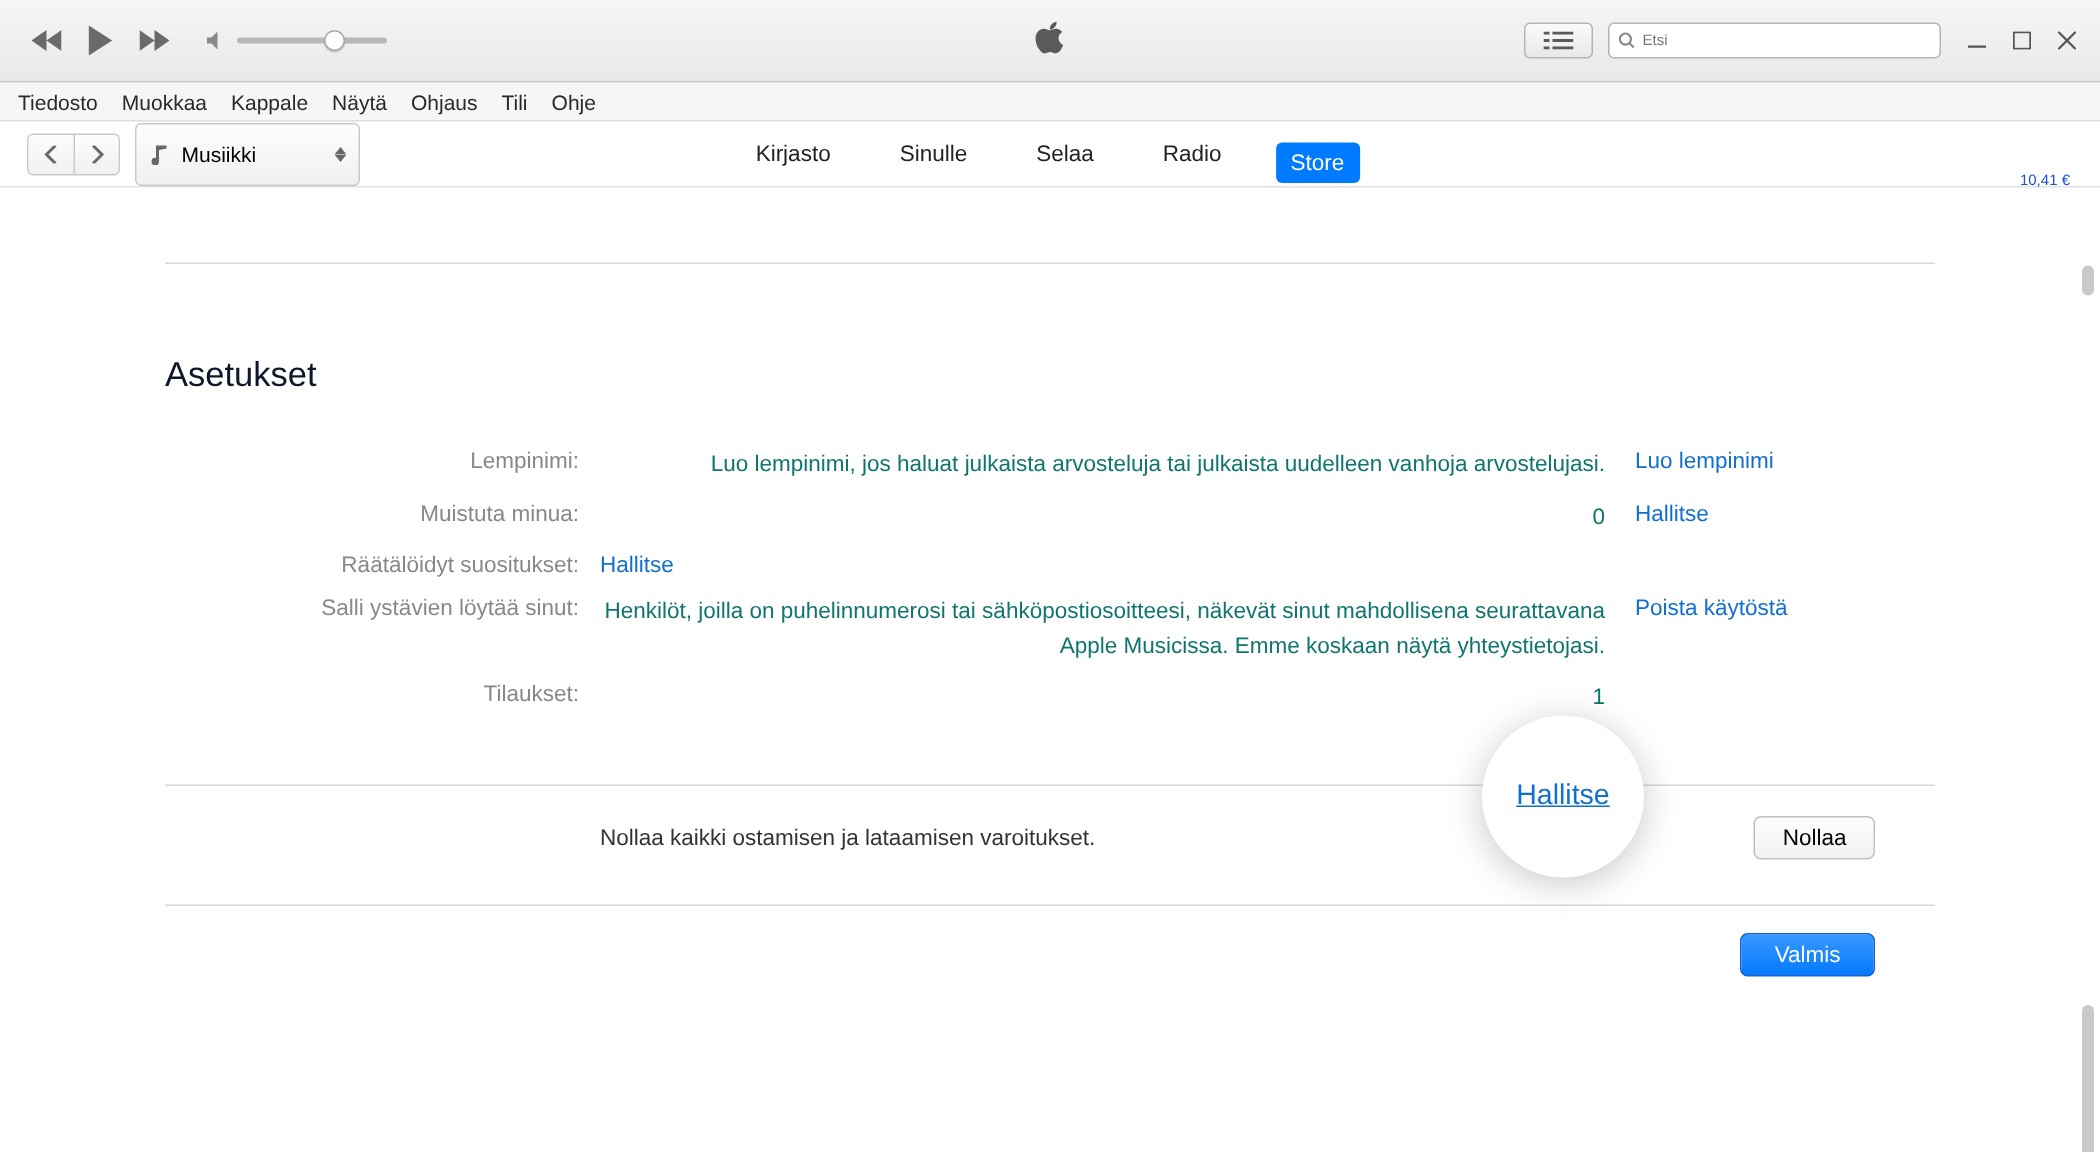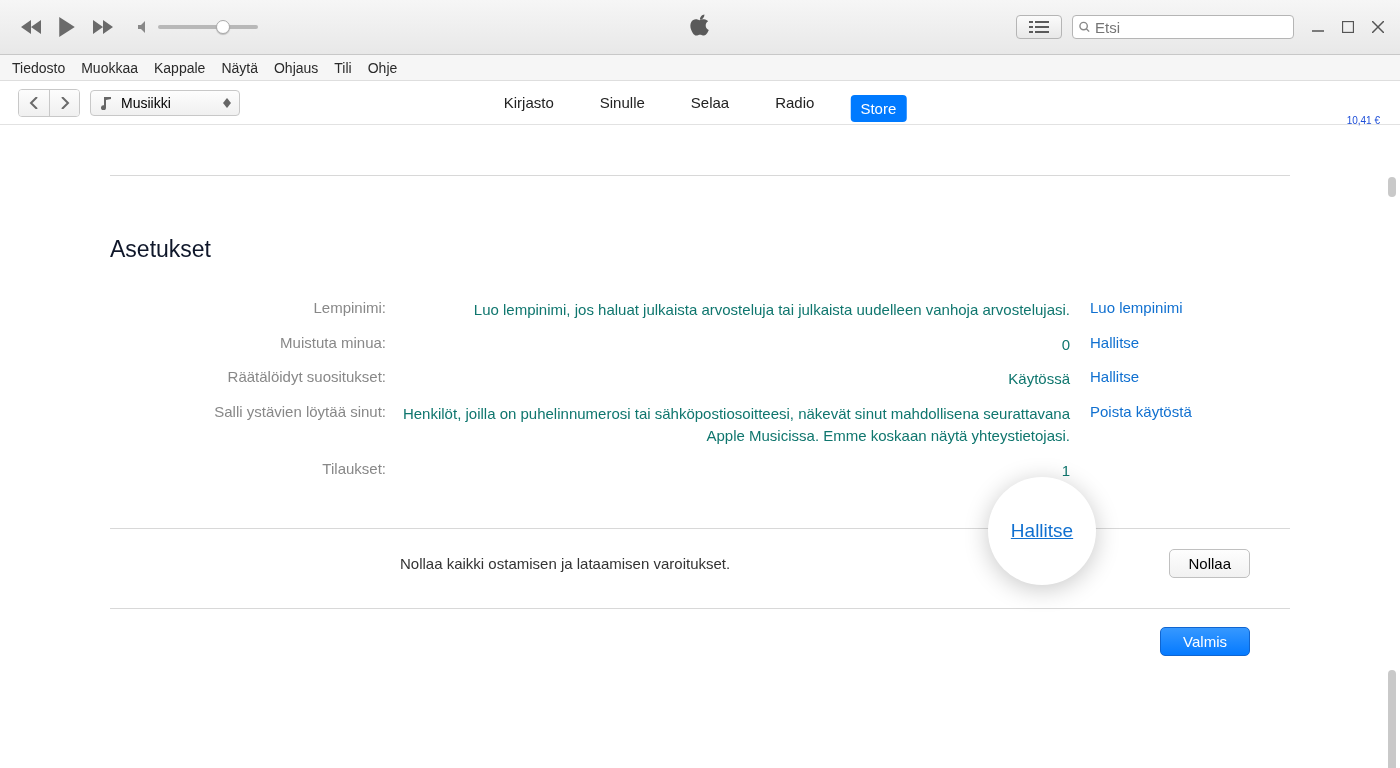--- a/index.html
+++ b/index.html
@@ -20,35 +20,35 @@
 .pbtn svg { fill: #6a6a6a; }
 .volume { display: flex; align-items: center; margin-left: 18px; gap: 6px; }
 .vol-track { width: 100px; height: 4px; background: #b8b8b8; border-radius: 2px; position: relative; }
 .vol-thumb { position: absolute; left: 58px; top: -5px; width: 14px; height: 14px; background: #fff; border: 1px solid #aaa; border-radius: 50%; box-shadow: 0 1px 1px rgba(0,0,0,.2); }
 .apple-logo { position: absolute; left: 50%; transform: translateX(-50%); }
 .apple-logo svg { fill: #5a5a5a; }
 .right-cluster { position: absolute; right: 14px; display: flex; align-items: center; gap: 10px; }
 .view-btn { background: linear-gradient(#fbfbfb,#e8e8e8); border: 1px solid #b5b5b5; border-radius: 4px; width: 46px; height: 24px; display: flex; align-items: center; justify-content: center; cursor: pointer; }
 .view-btn svg { fill: #5a5a5a; }
 .search-box { background: #fff; border: 1px solid #b5b5b5; border-radius: 4px; height: 24px; width: 222px; display: flex; align-items: center; padding: 0 6px; gap: 5px; }
-.search-box input { border: none; outline: none; font-size: 15px; width: 100%; }
+.search-box input { border: none; outline: none; font-size: 10px; width: 100%; }
 .win-controls { display: flex; gap: 14px; margin-left: 6px; }
 .win-ctrl { width: 16px; height: 16px; cursor: pointer; display:flex; align-items:center; justify-content:center; font-size: 16px; color:#555; }
 
 
 .menubar { height: 26px; background: #f6f6f6; border-bottom: 1px solid #dedede; display: flex; align-items: center; padding: 0 12px; gap: 16px; font-size: 14px; color: #2a2a2a; }
 .menubar span { cursor: pointer; }
 
 
 .navbar { height: 44px; border-bottom: 1px solid #e2e2e2; display: flex; align-items: center; padding: 0 18px; position: relative; }
 .nav-back-cluster { display: flex; border: 1px solid #c8c8c8; border-radius: 4px; overflow: hidden; }
 .nav-arrow { width: 30px; height: 26px; display:flex; align-items:center; justify-content:center; background: linear-gradient(#fdfdfd,#f0f0f0); cursor:pointer; }
 .nav-arrow + .nav-arrow { border-left: 1px solid #c8c8c8; }
 .nav-arrow svg { fill:#6a6a6a; }
-.category-select { margin-left: 10px; border:1px solid #c8c8c8; border-radius:4px; height:26px; width:150px; background:linear-gradient(#fdfdfd,#f0f0f0); display:flex; align-items:center; padding:0 8px; gap:8px; font-size:14px; cursor:pointer;text-align:right; }
+.category-select { margin-left: 10px; border:1px solid #c8c8c8; border-radius:4px; height:42px; width:150px; background:linear-gradient(#fdfdfd,#f0f0f0); display:flex; align-items:center; padding:0 8px; gap:8px; font-size:14px; cursor:pointer;text-align:right; }
 .tabs { position:absolute; left:50%; transform:translateX(-50%); display:flex; align-items:center; gap:26px; font-size:15px; color:#222; }
 .tab { cursor:pointer; padding:5px 10px; }
 .tab.active { background:#007aff; color:#fff; border-radius:4px;margin-top:11px; }
 .balance { position:absolute; right:20px; font-size:10px; color:#1d4ed8;margin-top:36px; }
 
 
 .content-wrap { position:relative; height:calc(768px - 55px - 26px - 44px); padding:0 40px; }
 .scroll-indicator { position:absolute; right:4px; top:0; width:8px; height:60px; background:#c9c9c9; border-radius:4px; }
 .scroll-indicator.bottom-ind { top: auto; bottom: 8px; height: 140px; }
 
@@ -207,21 +207,20 @@
       <div class="settings-value">Luo lempinimi, jos haluat julkaista arvosteluja tai julkaista uudelleen vanhoja arvostelujasi.</div>
       <div class="settings-action">Luo lempinimi</div>
     </div>
     <div class="settings-row">
       <div class="settings-label">Muistuta minua:</div>
       <div class="settings-value">0</div>
       <div class="settings-action">Hallitse</div>
     </div>
     <div class="settings-row">
       <div class="settings-label">Räätälöidyt suositukset:</div>
-      <div class="settings-value">Käytössä</div>
       <div class="settings-action">Hallitse</div>
     </div>
     <div class="settings-row">
       <div class="settings-label">Salli ystävien löytää sinut:</div>
       <div class="settings-value">Henkilöt, joilla on puhelinnumerosi tai sähköpostiosoitteesi, näkevät sinut mahdollisena seurattavana Apple Musicissa. Emme koskaan näytä yhteystietojasi.</div>
       <div class="settings-action">Poista käytöstä</div>
     </div>
     <div class="settings-row">
       <div class="settings-label">Tilaukset:</div>
       <div class="settings-value">1</div>

